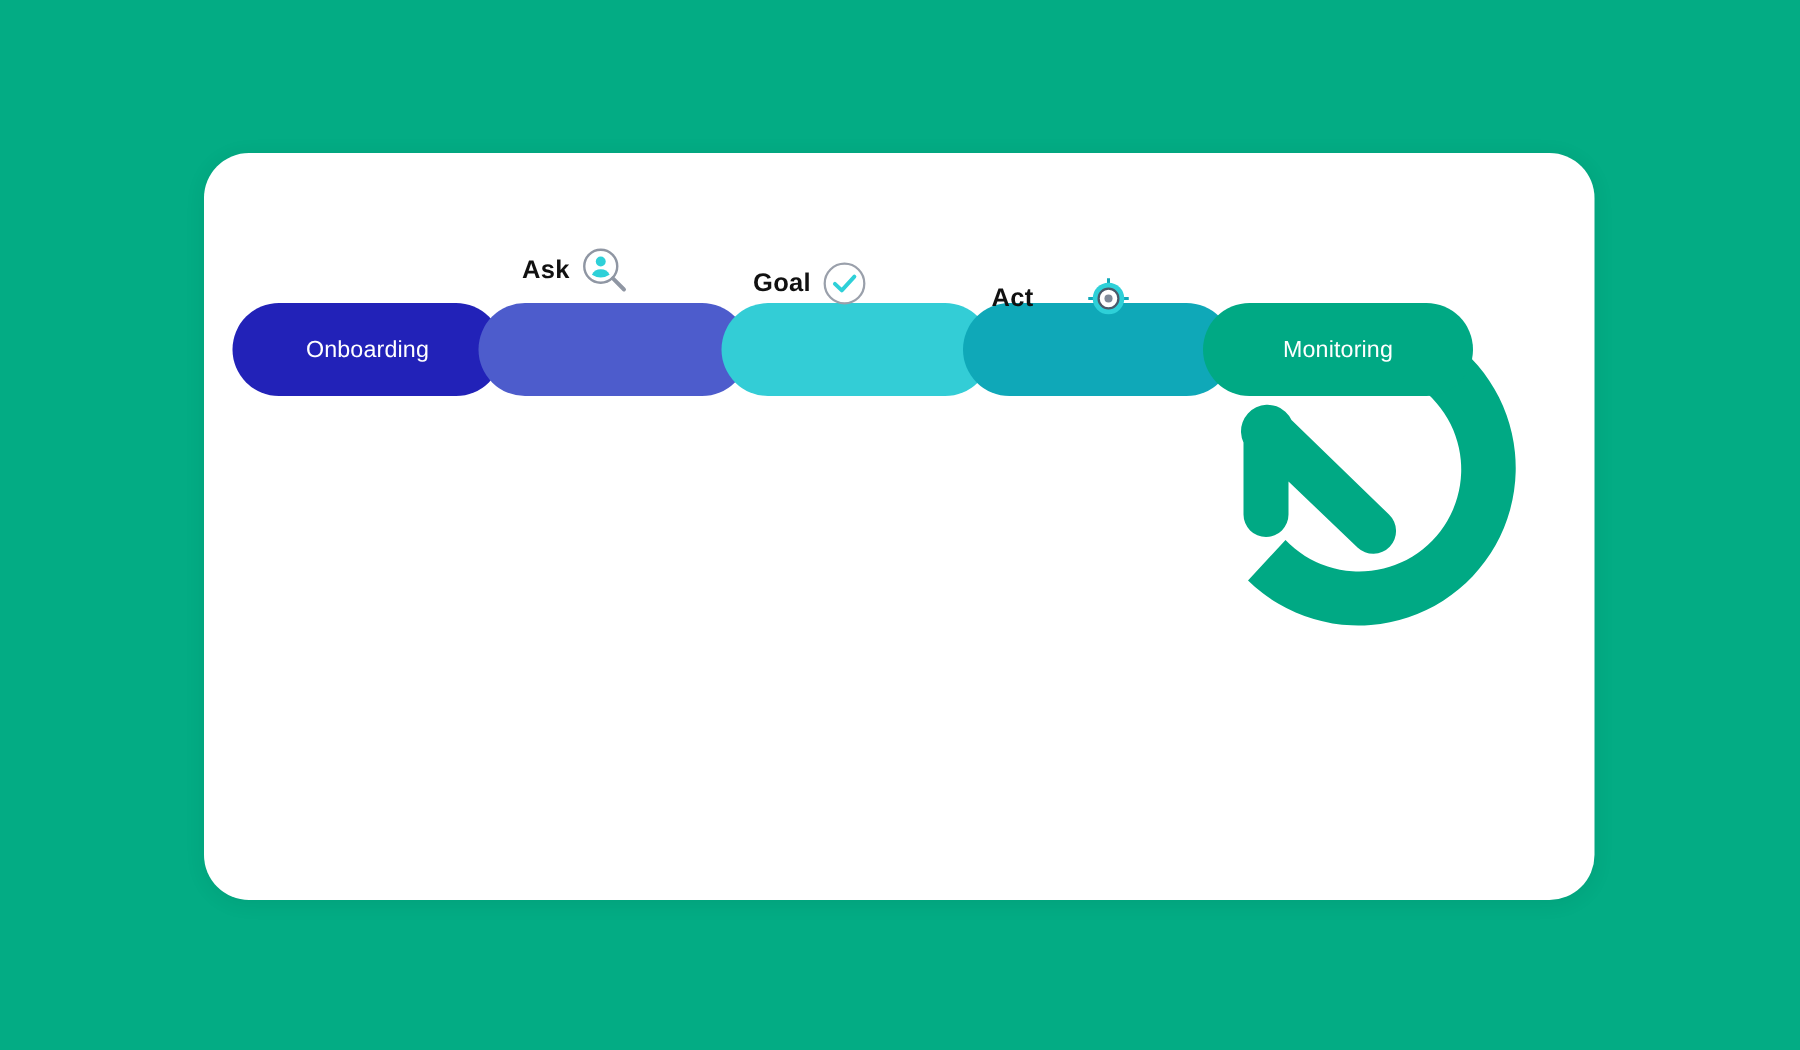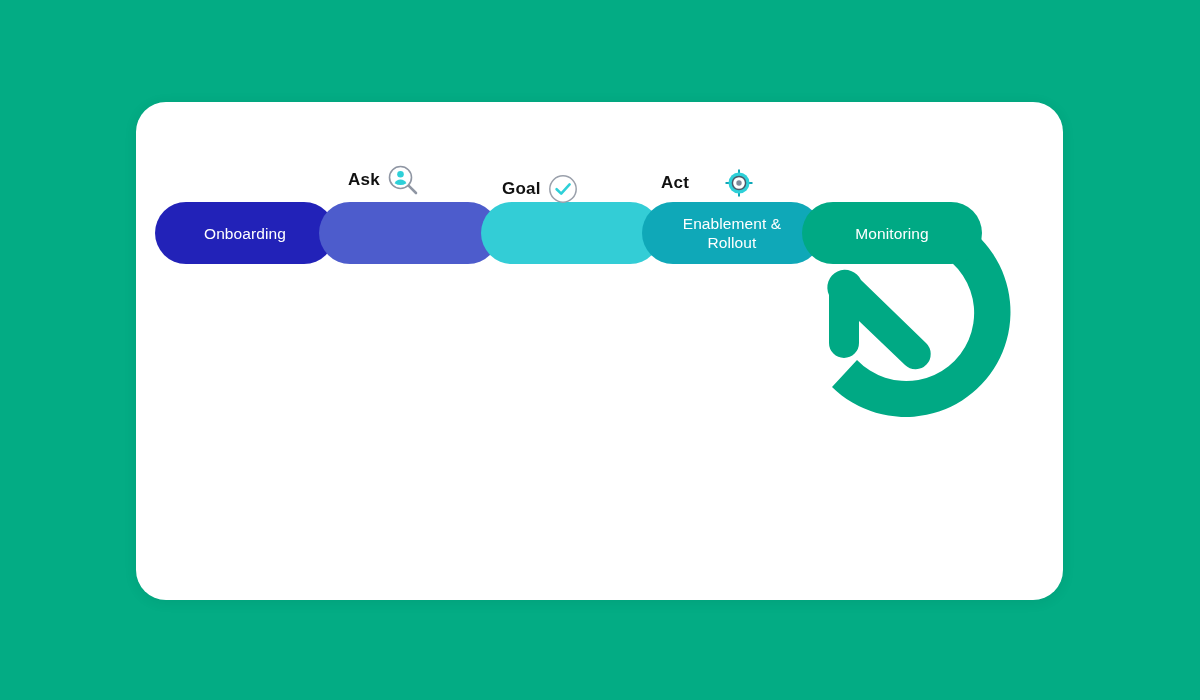--- a/index.html
+++ b/index.html
@@ -109,22 +109,20 @@
         <rect x="345" y="100" width="180" height="62" rx="31" ry="31" fill="#33cdd6"></rect>
         <rect x="506" y="100" width="180" height="62" rx="31" ry="31" fill="#0fa8b8"></rect>
         <rect x="666" y="100" width="180" height="62" rx="31" ry="31" fill="#00a984"></rect>
       </g>
     </svg>
 
     <div class="pill-label" style="left:19px; top:122px; width:180px;">Onboarding</div>
 
 
 
-    <div class="pill-label" style="left:506px; top:112px; width:180px;">Enablement &amp;
-Rollout</div>
 
     <div class="pill-label" style="left:666px; top:122px; width:180px;">Monitoring</div>
 
     <div class="phase" style="left:212px; top:63px;text-align:right;">
       <span class="phase-name">Ask</span>
       <span class="phase-icon">
         <svg width="32" height="32" viewBox="0 0 32 32">
           <circle cx="13.5" cy="13.5" r="11" fill="#ffffff" stroke="#8f96a3" stroke-width="1.6"></circle>
           <circle cx="13.5" cy="10.3" r="3.3" fill="#2ed0d8"></circle>
           <path d="M 7.6 19.2 A 6.6 6.6 0 0 1 19.4 19.2 A 11 11 0 0 1 7.6 19.2 Z" fill="#2ed0d8"></path>
@@ -136,21 +134,21 @@
     <div class="phase" style="left:366px; top:72px;">
       <span class="phase-name">Goal</span>
       <span class="phase-icon">
         <svg width="30" height="30" viewBox="0 0 30 30">
           <circle cx="15" cy="15" r="13.2" fill="#ffffff" stroke="#9aa0ab" stroke-width="1.5"></circle>
           <path d="M 8.6 15.2 L 13.2 19.6 L 21.6 10.4" fill="none" stroke="#2ed0d8" stroke-width="2.6" stroke-linecap="round" stroke-linejoin="round"></path>
         </svg>
       </span>
     </div>
 
-    <div class="phase" style="left:525px; top:66px;gap:36px;">
+    <div class="phase" style="left:525px; top:82px;gap:36px;">
       <span class="phase-name">Act</span>
       <span class="phase-icon">
         <svg width="28" height="28" viewBox="0 0 28 28">
           <line x1="14" y1="0.5" x2="14" y2="27.5" stroke="#0fa8b8" stroke-width="2"></line>
           <line x1="0.5" y1="14" x2="27.5" y2="14" stroke="#0fa8b8" stroke-width="2"></line>
           <circle cx="14" cy="14" r="10.5" fill="#2ed0d8"></circle>
           <circle cx="14" cy="14" r="6.6" fill="#ffffff" stroke="#4a5a6a" stroke-width="1.5"></circle>
           <circle cx="14" cy="14" r="2.7" fill="#7f8a99"></circle>
         </svg>
       </span>

